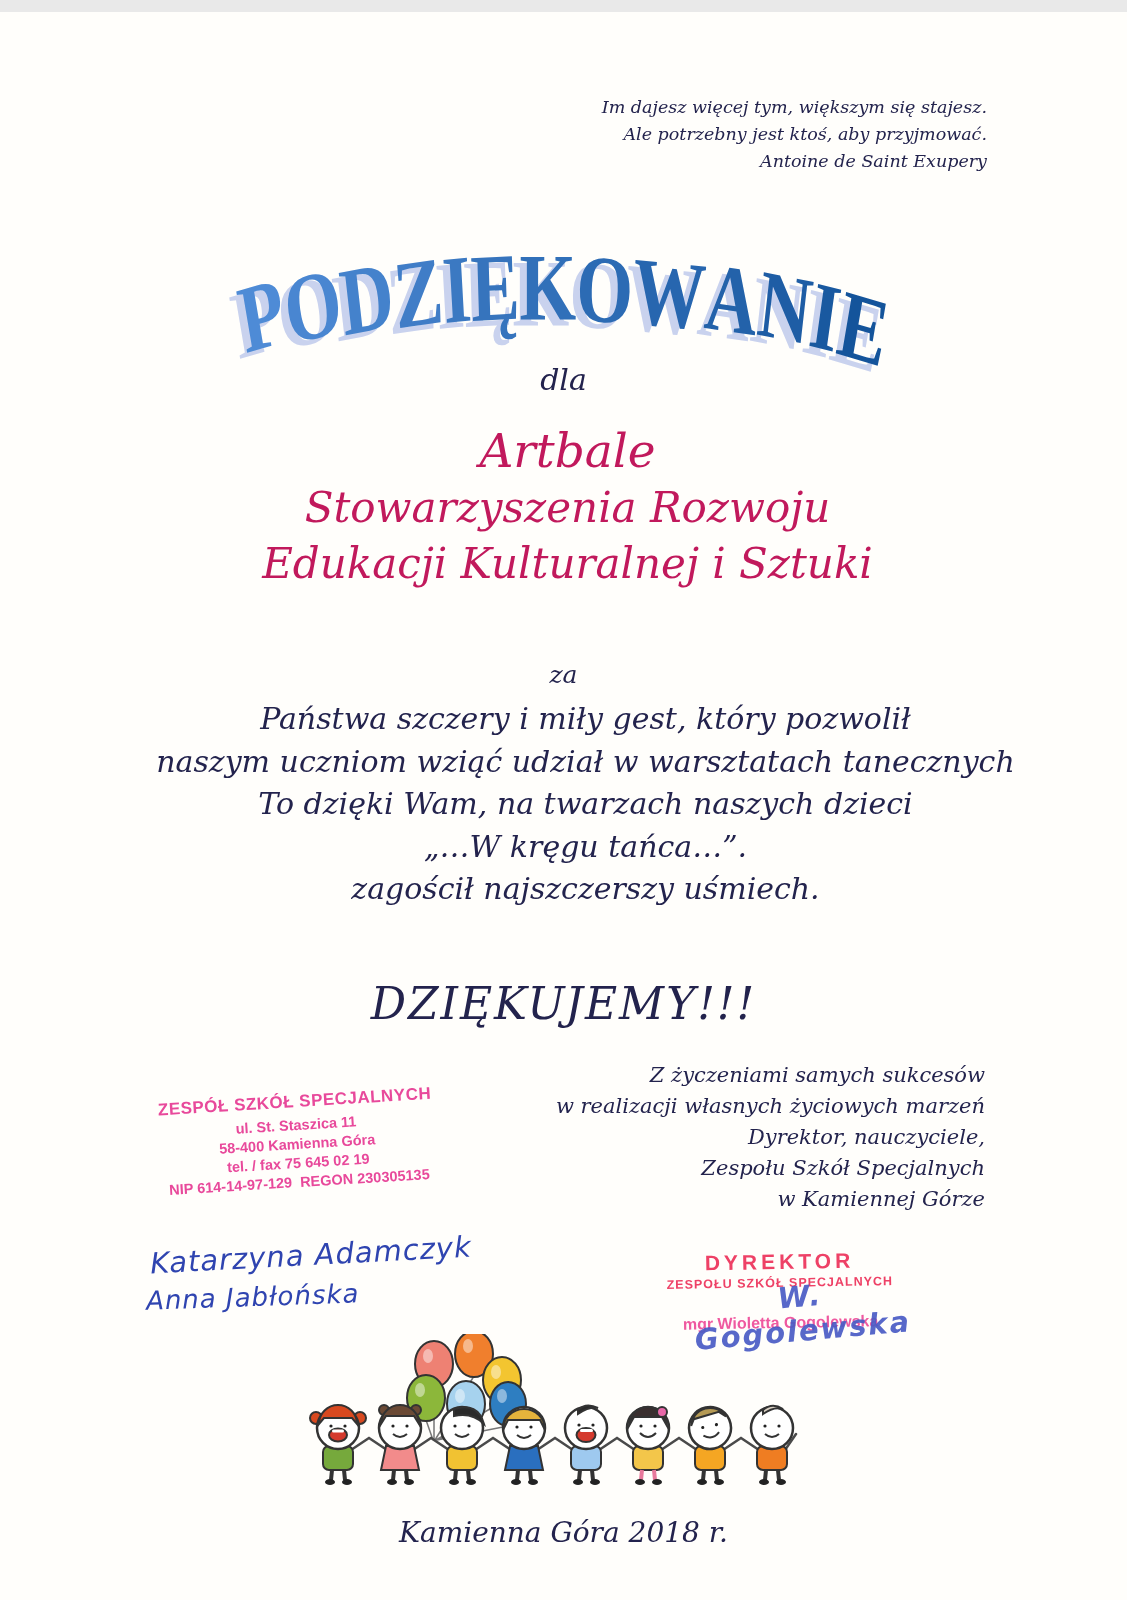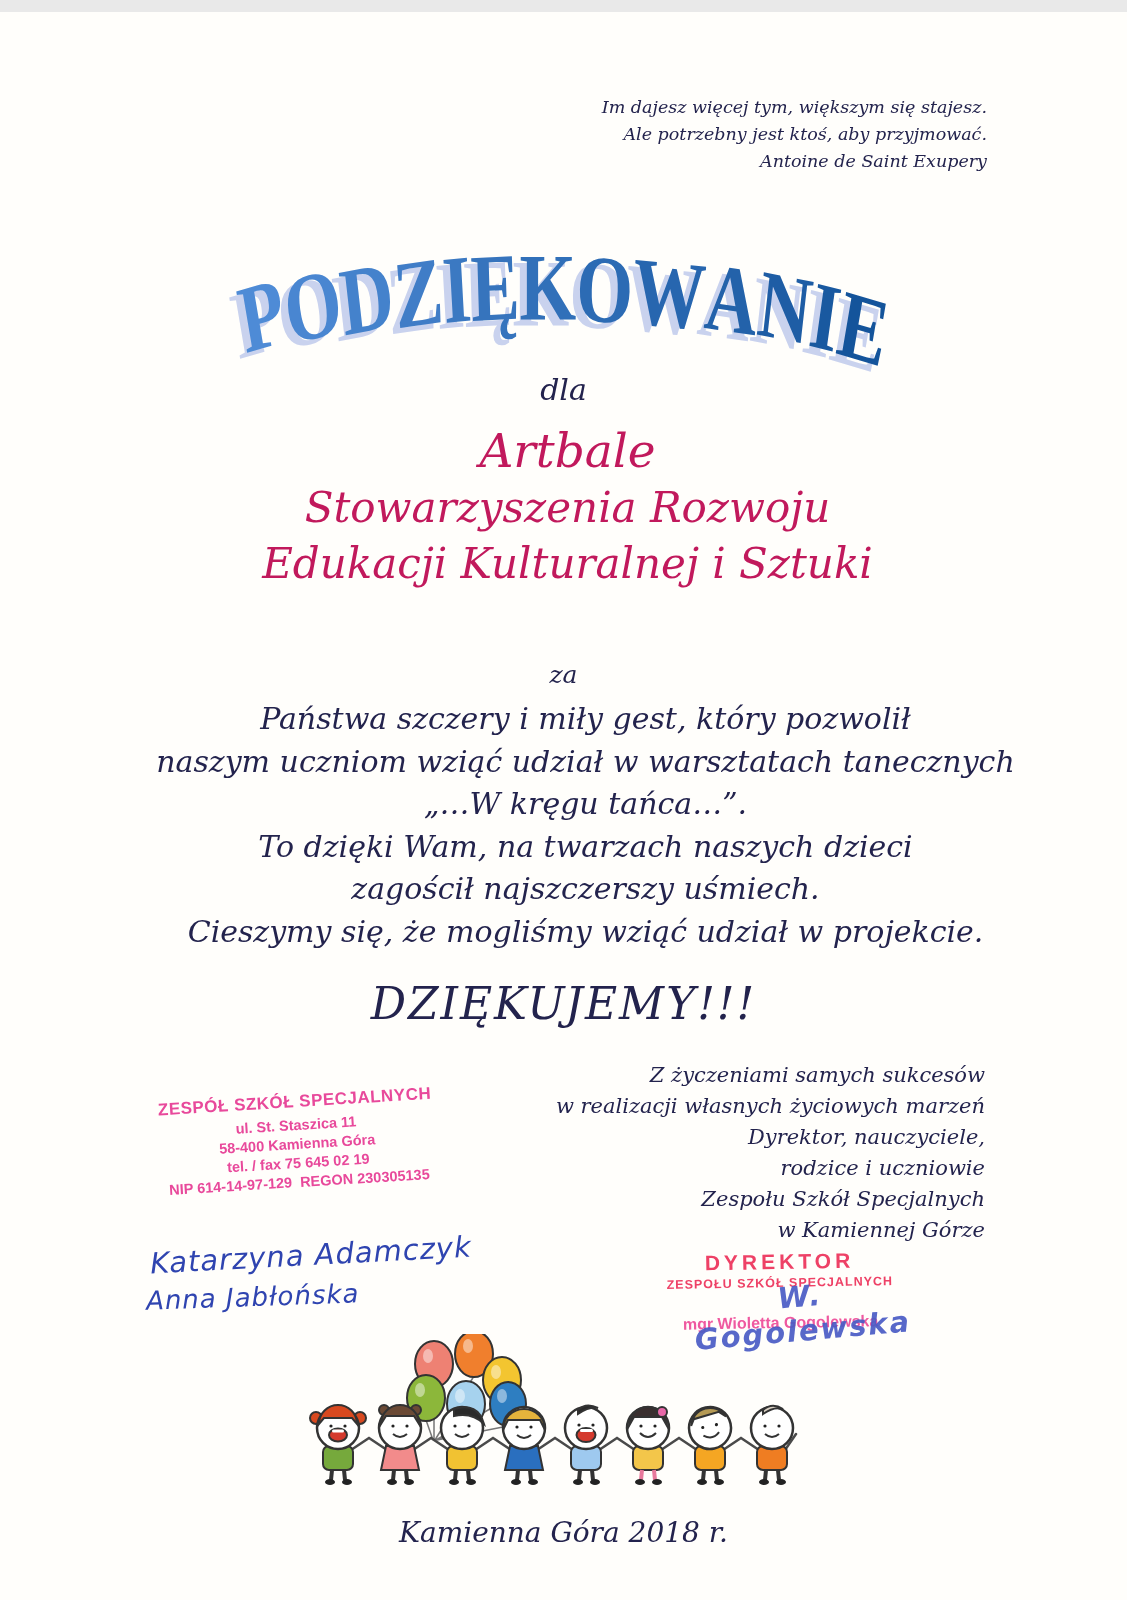--- a/index.html
+++ b/index.html
@@ -15,21 +15,21 @@
   .page{position:relative;width:1127px;height:1600px;margin:12px auto;background:#fffefb;overflow:hidden;}
   .abs{position:absolute;}
 
   .quote{top:82px;right:140px;text-align:right;font-style:italic;font-size:17.5px;line-height:27px;color:var(--ink);}
 
   .title-layer{position:absolute;top:228px;left:50%;white-space:nowrap;
     font-family:"Liberation Serif",serif;font-weight:700;font-size:96px;line-height:1;}
   .title-main{transform:translateX(-50%) scaleX(0.76);}
   .title-shadow{transform:translate(calc(-50% - 7px),6px) scaleX(0.76);}
 
-  .dla{top:360px;width:100%;text-align:center;font-style:italic;font-size:30px;color:var(--ink);}
+  .dla{top:350px;width:100%;text-align:center;font-style:italic;font-size:30px;color:var(--ink);}
 
   .recipient{top:410px;width:100%;text-align:center;font-style:italic;color:var(--pink);padding-left:8px;}
   .recipient .r1{font-size:47px;line-height:58px;}
   .recipient .r2{font-size:42px;line-height:56px;}
 
   .za{top:648px;width:100%;text-align:center;font-style:italic;font-size:25px;color:var(--ink);}
 
   .body-block{top:686px;width:100%;text-align:center;font-style:italic;font-size:30px;line-height:42.5px;color:var(--ink);padding-left:44px;}
 
   .thanks{top:966px;width:100%;text-align:center;font-style:italic;font-size:44px;letter-spacing:2px;color:var(--ink);}
@@ -77,33 +77,31 @@
     <div class="r1">Artbale</div>
     <div class="r2">Stowarzyszenia Rozwoju</div>
     <div class="r2">Edukacji Kulturalnej i Sztuki</div>
   </div>
 
   <div class="abs za">za</div>
 
   <div class="abs body-block">
     <div>Państwa szczery i miły gest, który pozwolił</div>
     <div>naszym uczniom wziąć udział w warsztatach tanecznych</div>
+    <div>To dzięki Wam, na twarzach naszych dzieci</div>
     <div>„…W kręgu tańca…”.</div>
-    <div>To dzięki Wam, na twarzach naszych dzieci</div>
     <div>zagościł najszczerszy uśmiech.</div>
-    <div>Cieszymy się, że mogliśmy wziąć udział w projekcie.</div>
   </div>
 
   <div class="abs thanks">DZIĘKUJEMY!!!</div>
 
   <div class="abs wishes">
     <div>Z życzeniami samych sukcesów</div>
     <div>w realizacji własnych życiowych marzeń</div>
     <div>Dyrektor, nauczyciele,</div>
-    <div>rodzice i uczniowie</div>
     <div>Zespołu Szkół Specjalnych</div>
     <div>w Kamiennej Górze</div>
   </div>
 
   <div class="abs school-stamp">
     <div class="ss-title">ZESPÓŁ SZKÓŁ SPECJALNYCH</div>
     <div class="ss-line">ul. St. Staszica 11</div>
     <div class="ss-line">58-400 Kamienna Góra</div>
     <div class="ss-line">tel. / fax 75 645 02 19</div>
     <div class="ss-line">NIP 614-14-97-129  REGON 230305135</div>

